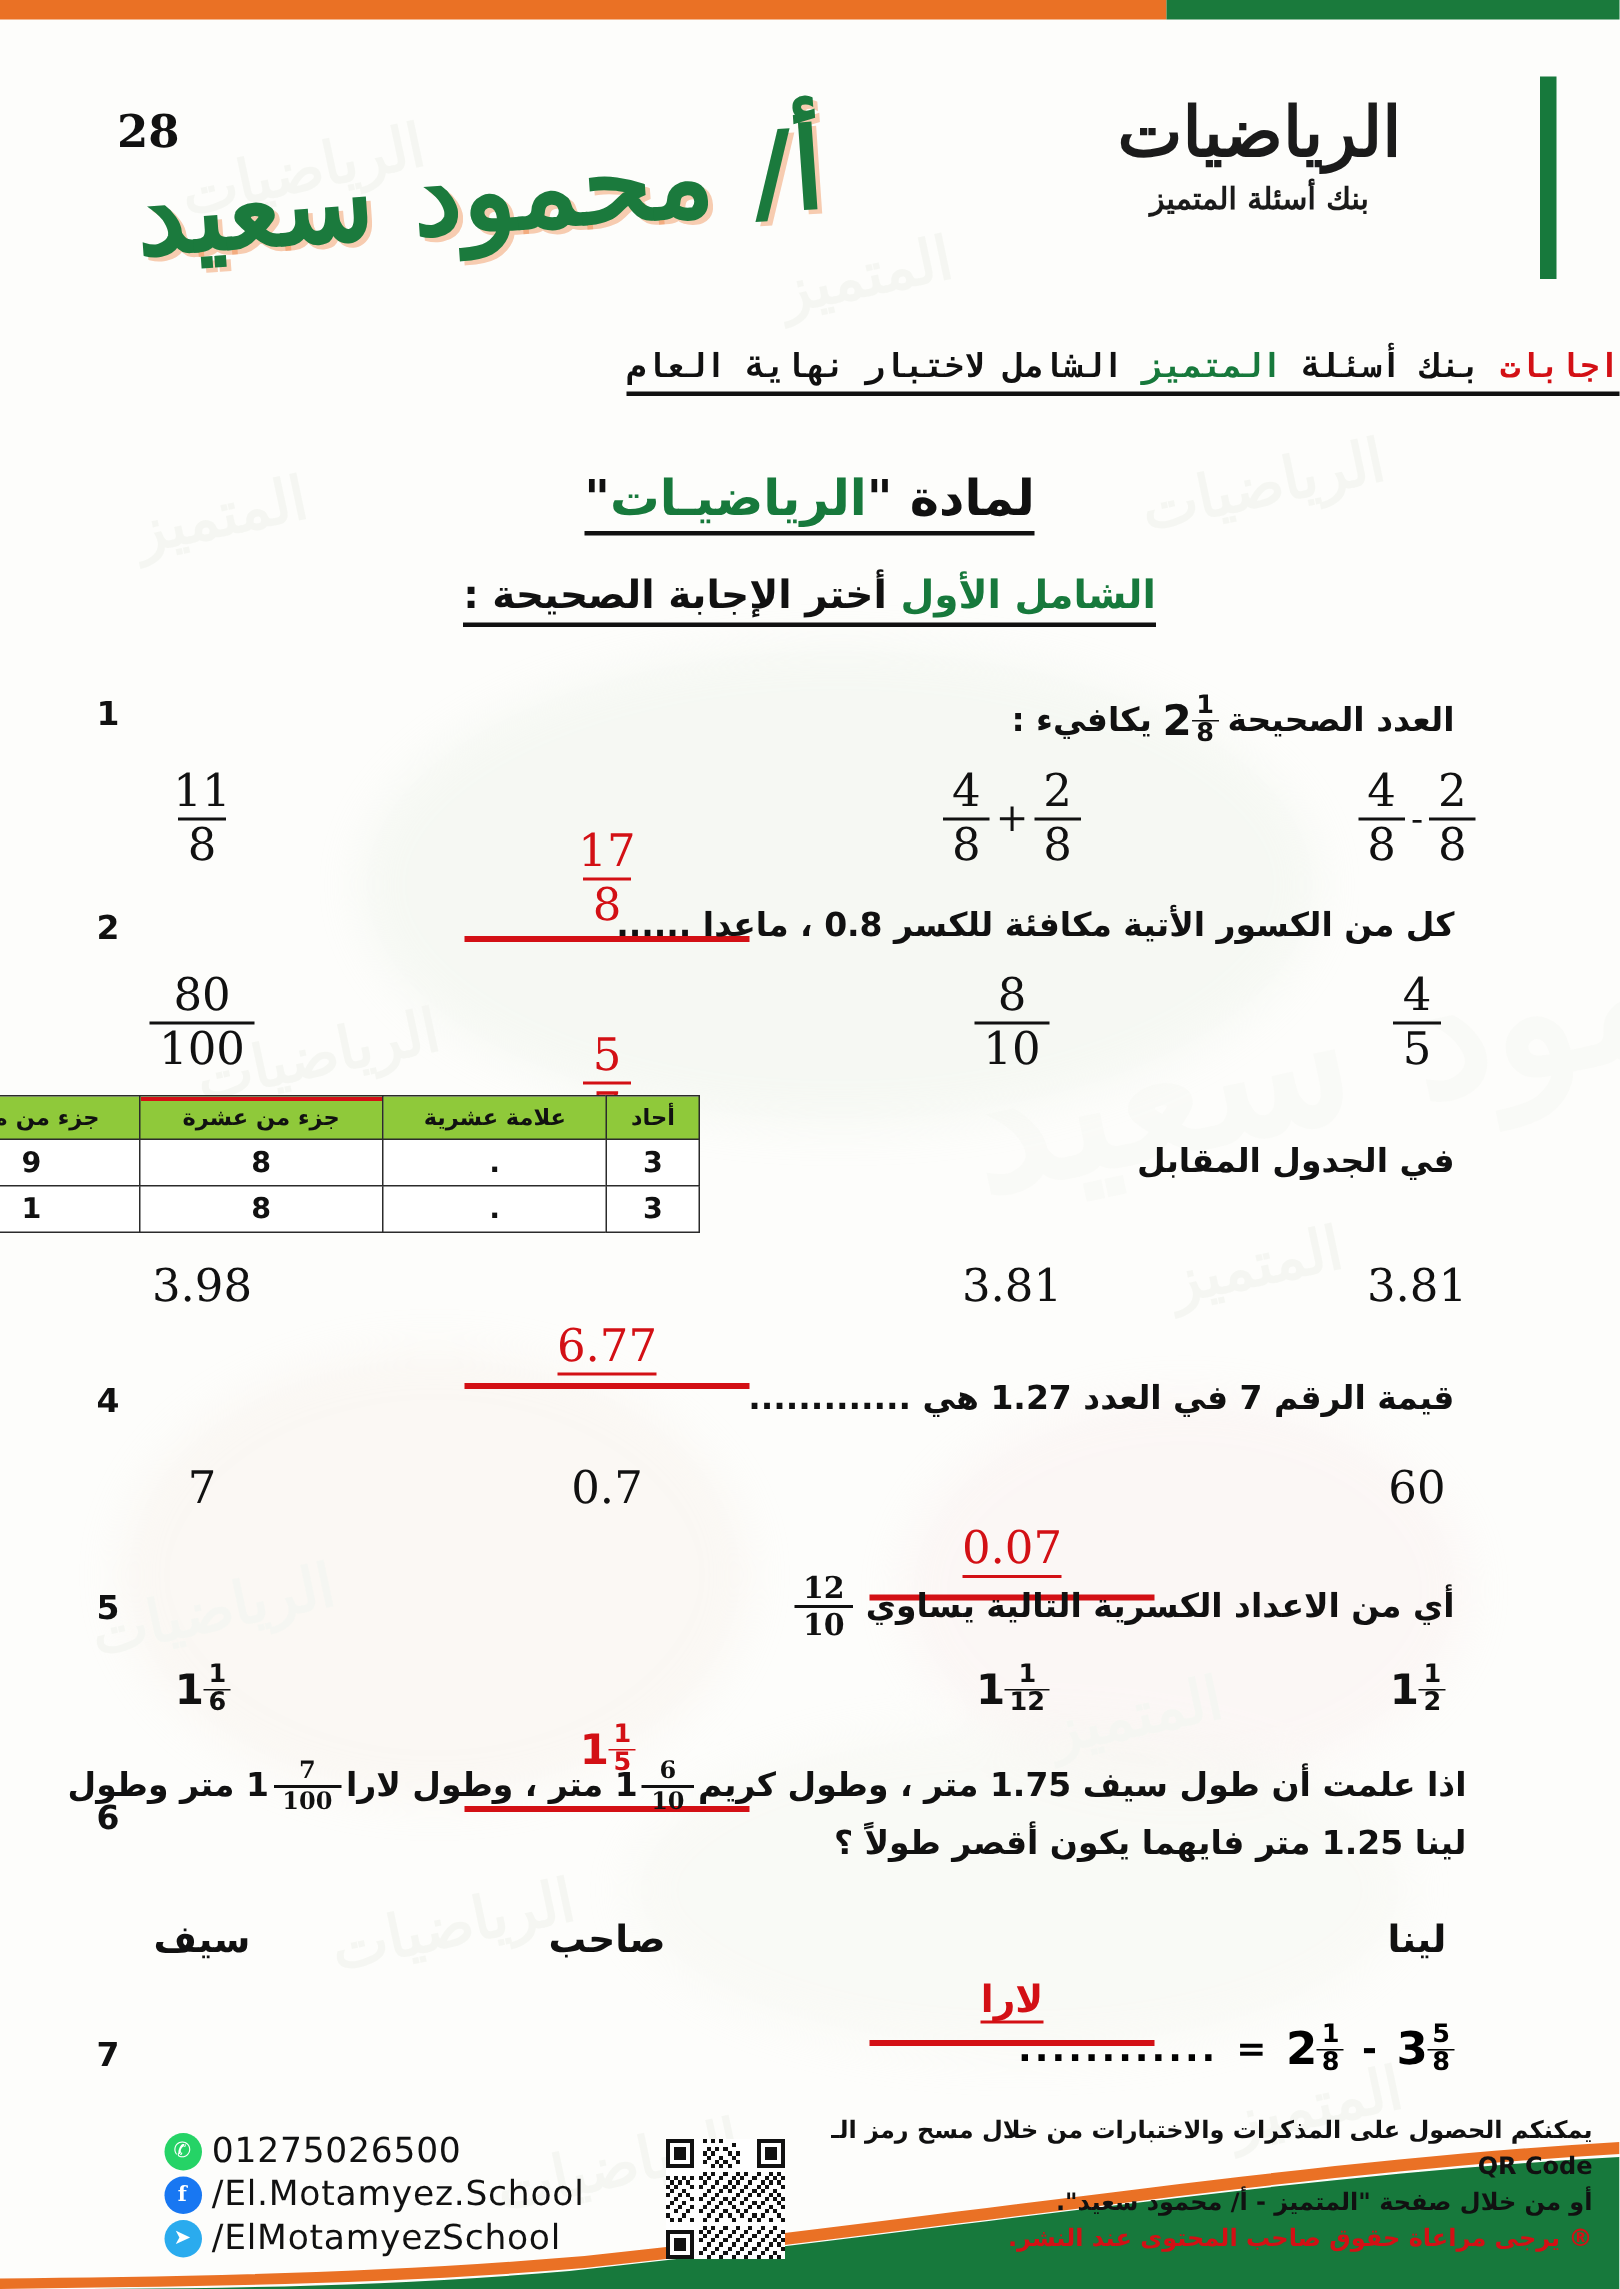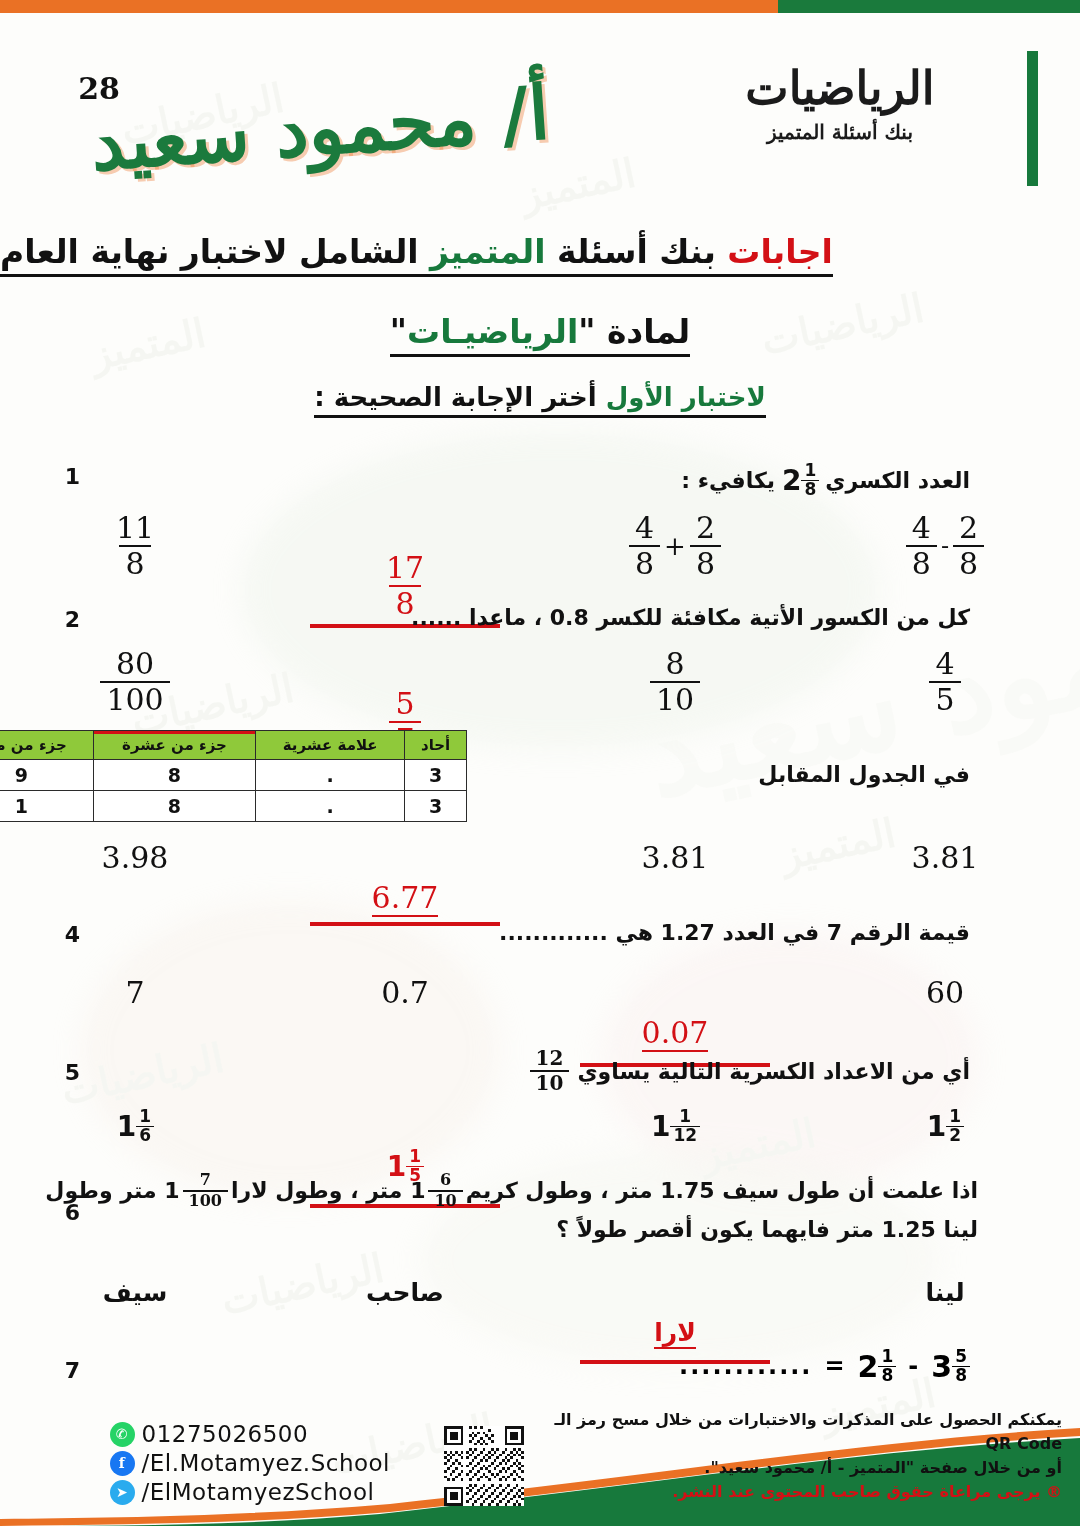--- a/index.html
+++ b/index.html
@@ -81,23 +81,24 @@
   }
   #page-number {
     position: absolute; top: 58px; right: 960px;
     font-family: "DejaVu Serif", serif;
     font-size: 30px; font-weight: 700; color: #111;
   }
 
   
   #title-line1 {
     position: absolute; top: 232px; right: 0; left: 0;
-    text-align: left;
-    font-size: 33px; font-weight: 700;
+    text-align: right;
+    font-size: 22px; font-weight: 700;
     white-space: nowrap;
+    font-family: Liberation Mono, monospace;
   }
   #title-line1 .u { border-bottom: 3px solid #111; padding-bottom: 3px; }
   .c-red   { color: #d31015; }
   .c-green { color: #17793c; }
   .c-black { color: #111; }
   #title-line2 {
     position: absolute; top: 312px; right: 0; left: 0;
     text-align: center;
     font-size: 33px; font-weight: 700;
   }
@@ -263,26 +264,26 @@
     <div id="brand-calligraphy">
       <div id="brand-name">أ/ محمود سعيد</div>
     </div>
     <div id="page-number">28</div>
   </div>
 
   <div id="title-line1"><span class="u"><span class="c-red">اجابات</span> <span class="c-black">بنك أسئلة</span> <span class="c-green">المتميز</span> <span class="c-black">الشامل لاختبار نهاية العام</span></span></div>
 
   <div id="title-line2"><span class="u"><span class="c-black">لمادة "</span><span class="c-green">الرياضيـات</span><span class="c-black">"</span></span></div>
 
-  <div id="section-q1"><span class="u"><span class="c-green">لاختبار الأول</span> <span class="c-black">أختر الإجابة الصحيحة :</span></span></div>
+  <div id="section-q1"><span class="u"><span class="c-green">الشامل الأول</span> <span class="c-black">أختر الإجابة الصحيحة :</span></span></div>
 
   <div class="qrow" style="top:462px;">
     <div class="qnum" style="right:1000px;top:2px;">1</div>
     <div class="qtext" style="margin-right:calc(100% - 1000px + 30px);padding-left:40px;display:flex;justify-content:flex-start;align-items:center;gap:6px;">
-      <span>العدد الكسري</span>
+      <span>العدد الصحيحة</span>
       <span class="mixed">
           <span class="whole">2</span>
           <span class="mf">
             <span class="num">1</span>
             <span class="den">8</span>
           </span>
         </span>
       <span>يكافيء :</span>
     </div>
   </div>

